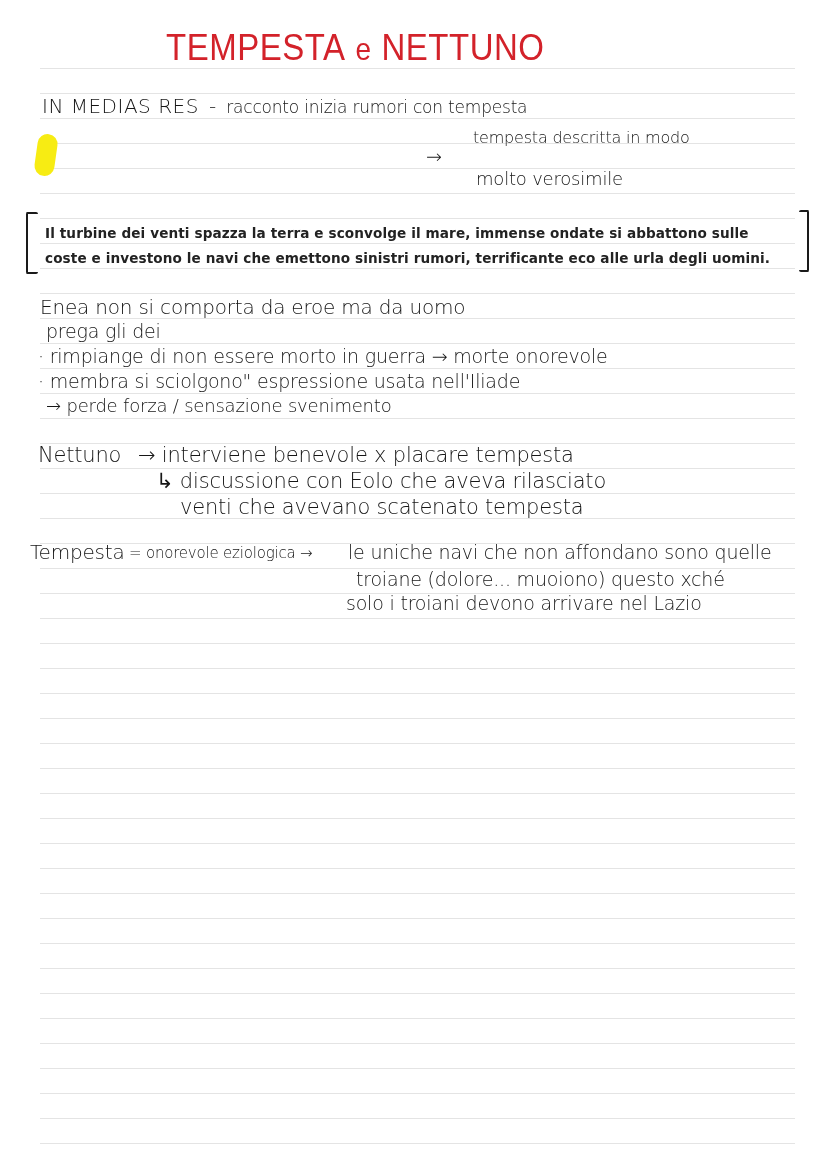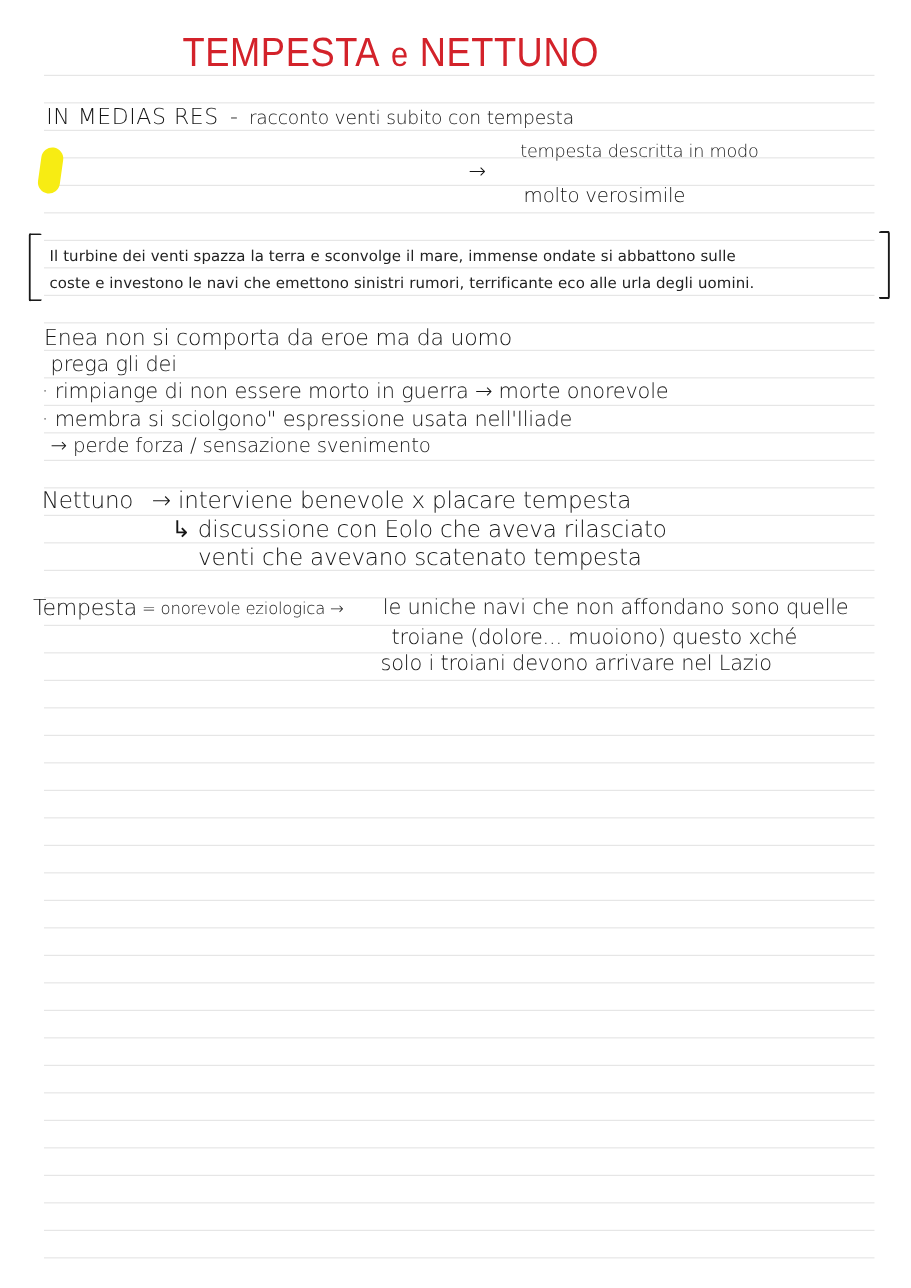--- a/index.html
+++ b/index.html
@@ -19,21 +19,21 @@
     transform: scaleY(1.12); transform-origin: left top;
   }
   .title .small-e { font-size: 28px; margin: 0 10px; }
 
   .highlight {
     position: absolute; left: 36px; top: 134px; width: 20px; height: 42px;
     background: #f7ec13; border-radius: 10px; transform: rotate(8deg);
   }
 
   .quote-box {
-    position: absolute; left: 26px; top: 212px; width: 783px; height: 58px;
+    position: absolute; left: 26px; top: 212px; width: 783px; height: 58px; font-weight: bold;
   }
   .bracket-left {
     position: absolute; left: 0; top: 0; width: 10px; height: 58px;
     border-left: 2px solid #1a1a1a; border-top: 2px solid #1a1a1a; border-bottom: 2px solid #1a1a1a;
     border-radius: 2px;
   }
   .bracket-right {
     position: absolute; right: 0; top: -2px; width: 8px; height: 58px;
     border-right: 2px solid #1a1a1a; border-top: 2px solid #1a1a1a; border-bottom: 2px solid #1a1a1a;
     border-radius: 2px;
@@ -95,21 +95,21 @@
       <div class="rule" style="top: 1143px; background: rgb(228, 228, 228);"></div>
     </div>
 
   <div class="title">
     <span>TEMPESTA</span><span class="small-e">e</span><span>NETTUNO</span>
   </div>
 
   <div class="hand" style="left:42px; top:94px; font-size:20px;">
     <span style="letter-spacing:0.5px;">IN MEDIAS RES</span>
     <span style="margin:0 4px;">-</span>
-    <span style="font-size:17px;">racconto venti subito con tempesta</span>
+    <span style="font-size:17px;">racconto inizia rumori con tempesta</span>
   </div>
 
   <div class="highlight"></div>
 
   <div class="hand" style="left:426px; top:145px; font-size:19px;">→</div>
   <div class="hand" style="left:473px; top:128px; font-size:16px;">tempesta descritta in modo</div>
   <div class="hand" style="left:476px; top:168px; font-size:18px;">molto verosimile</div>
 
   <div class="quote-box">
     <div class="bracket-left"></div>

